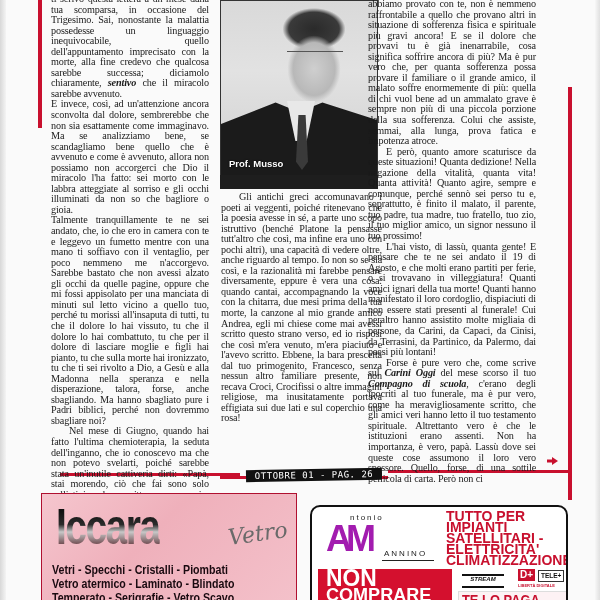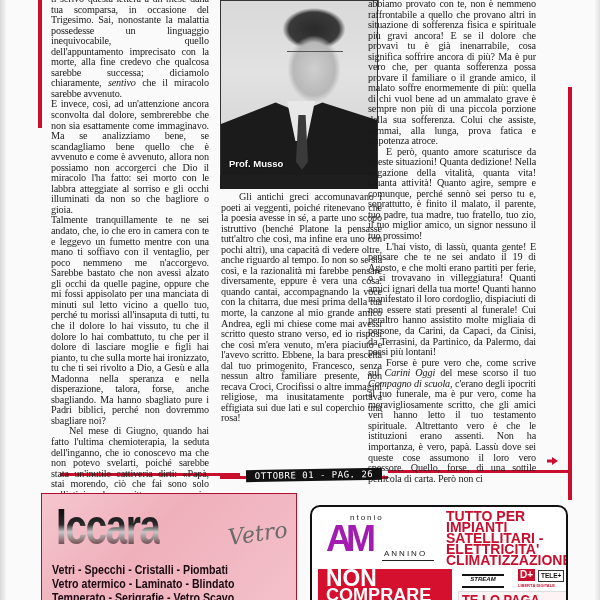--- a/index.html
+++ b/index.html
@@ -45,21 +45,21 @@
       font-size: 10.2px;
       line-height: 10.55px;
       text-align: justify;
       letter-spacing: -0.15px;
     }
     .col p { margin: 0; }
     .col p.indent { text-indent: 18px; }
     .col-left { left: 51px; top: -6px; width: 158px; }
     .col-mid { left: 221px; top: 192px; width: 161px; }
     .col-right { left: 368px; top: -1px; width: 168px; }
-    .col em { font-style: italic; }
+    .col em { font-style: italic; font-weight: bold; }
 
     .photo {
       position: absolute; left: 220px; top: 0; width: 156px; height: 175px;
       background:
         radial-gradient(ellipse 38px 48px at 93px 68px, #cfcfcf 0%, #b8b8b8 55%, transparent 70%),
         radial-gradient(ellipse 42px 28px at 93px 28px, #2a2a2a 0%, #3a3a3a 60%, transparent 75%),
         linear-gradient(to bottom, #d9d9d9 0%, #e2e2e2 40%, #d0d0d0 100%);
       border: 1px solid #333;
       overflow: hidden;
     }

